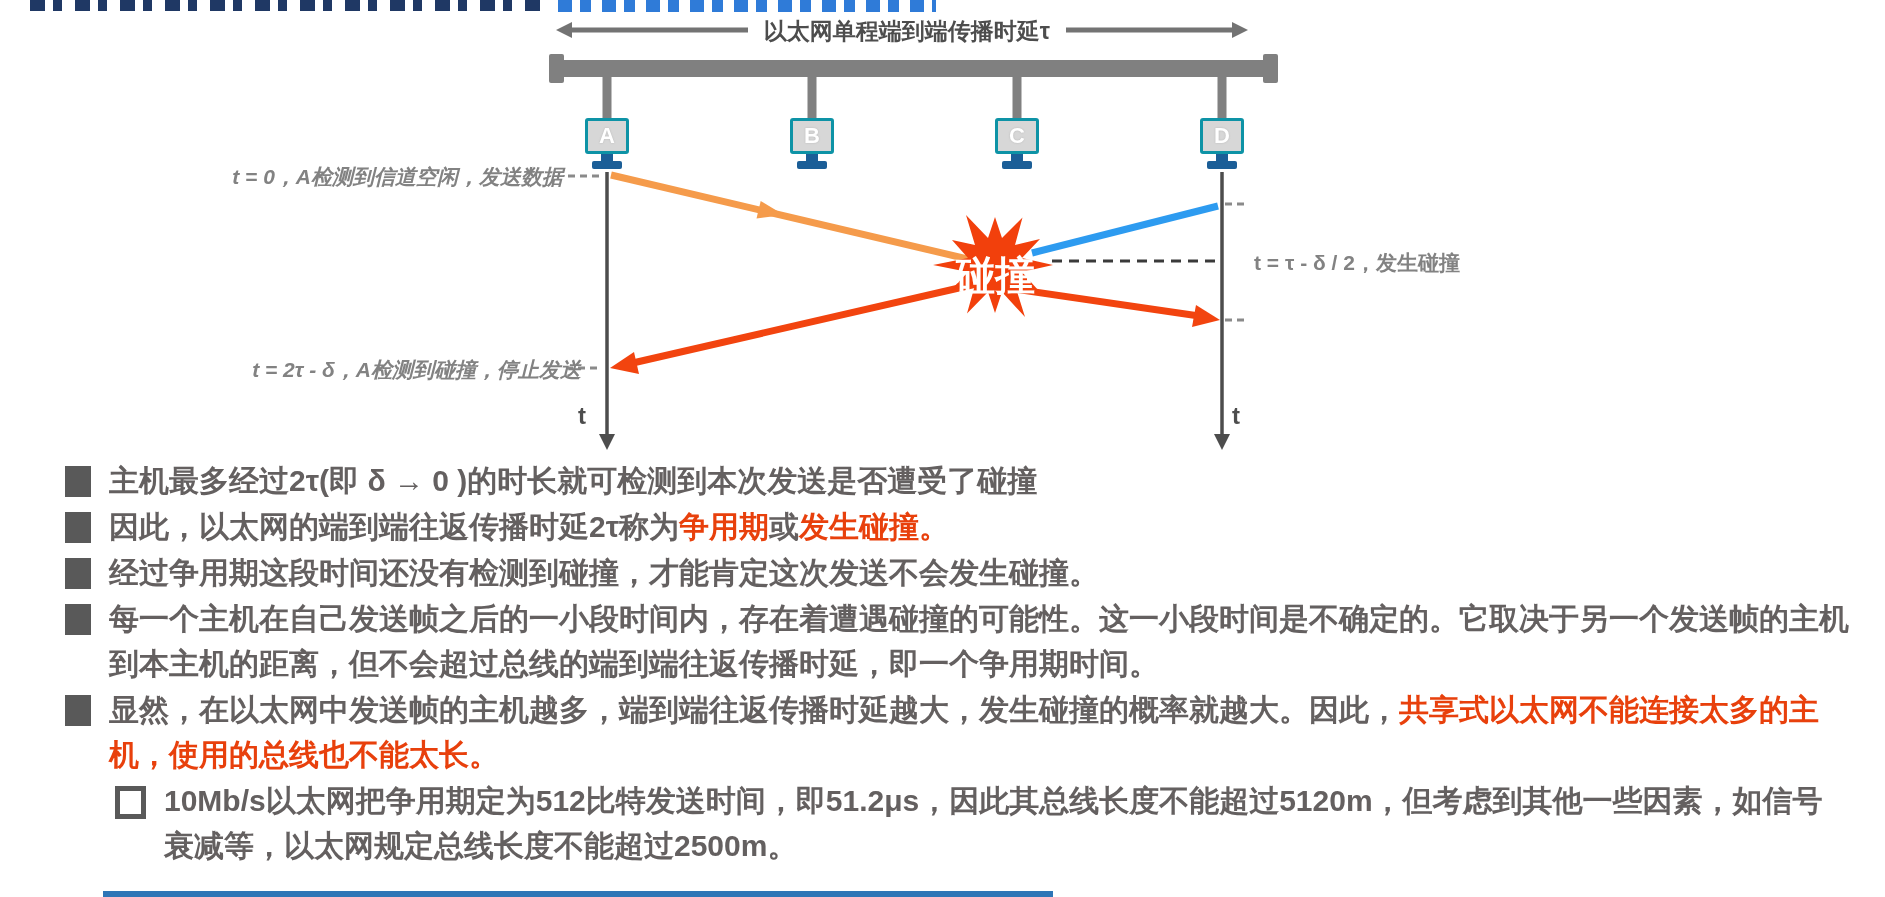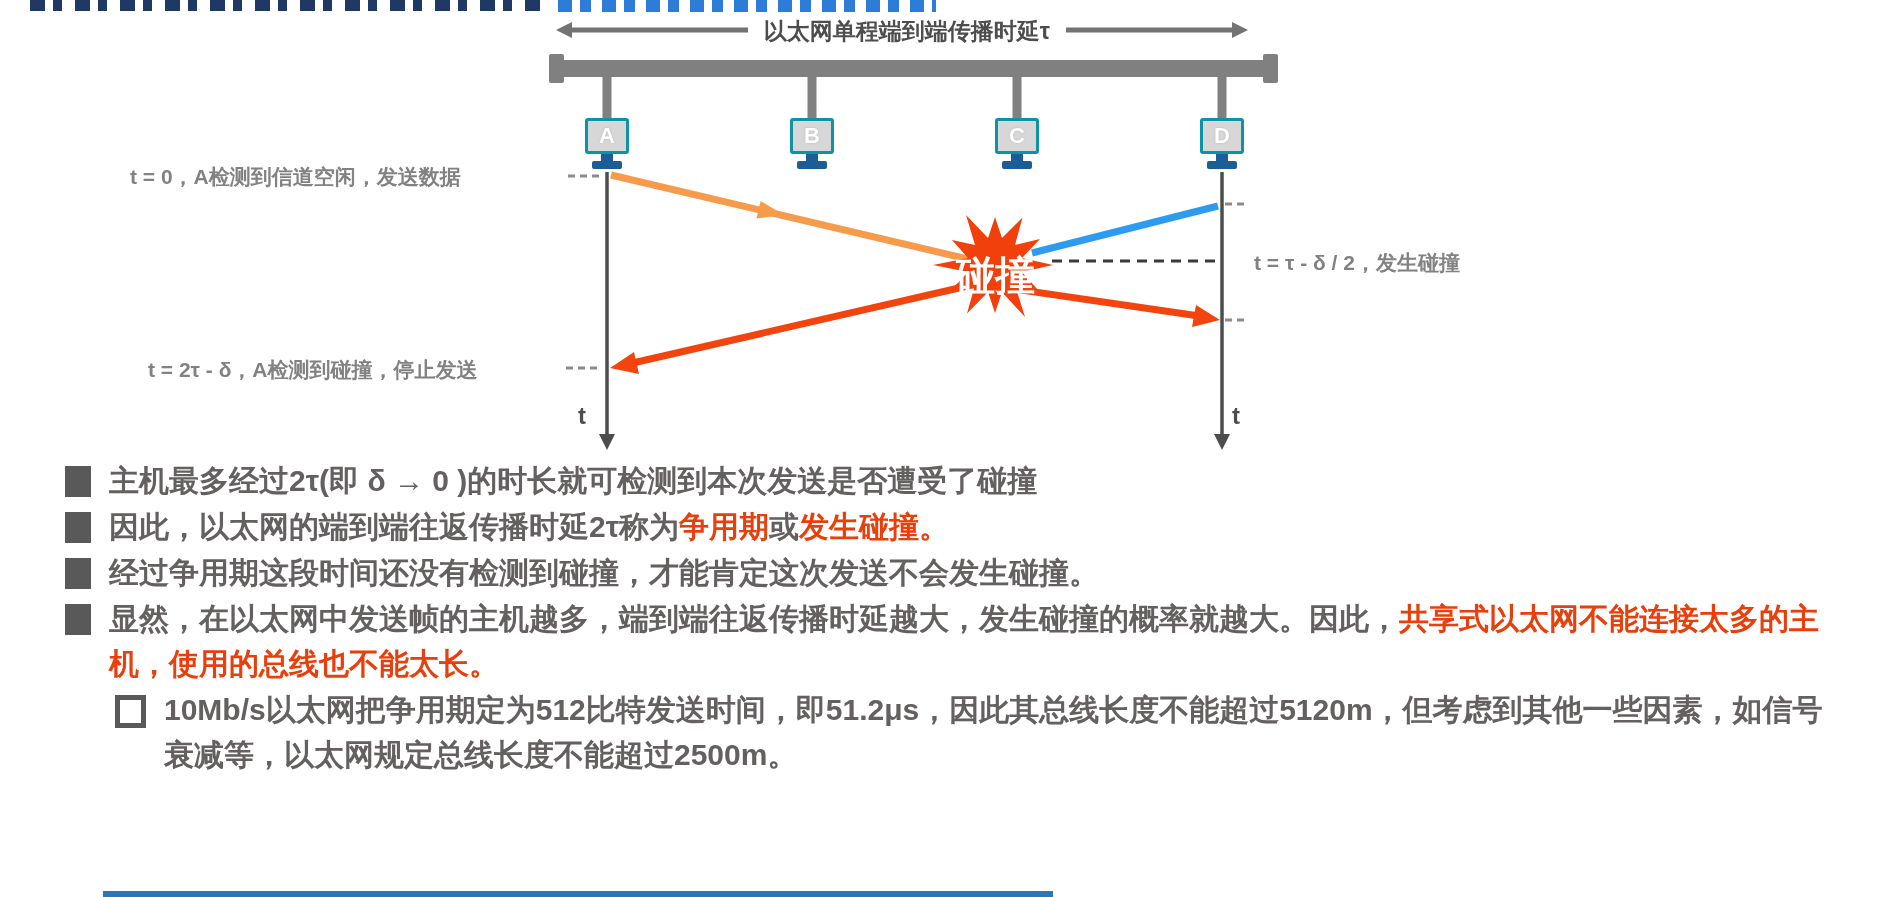--- a/index.html
+++ b/index.html
@@ -17,21 +17,21 @@
   .arrow-label{position:absolute;left:752px;top:16px;width:310px;text-align:center;
     font-size:23px;font-weight:700;color:#4d4d4d;}
 
   .monitor{position:absolute;width:38px;height:30px;background:#d7d7d7;border:3px solid #0E93A6;border-radius:3px;
     display:flex;align-items:center;justify-content:center;}
   .monitor .letter{color:#ffffff;font-weight:700;font-size:22px;line-height:1;text-shadow:0 0 2px #b5b5b5;}
   .mon-neck{position:absolute;width:12px;height:8px;background:#1B5E97;}
   .mon-base{position:absolute;width:30px;height:8px;background:#1B5E97;border-radius:2px;}
 
   .anno{position:absolute;font-size:21px;font-weight:700;color:#828282;white-space:nowrap;}
-  .anno-left{}
+  .anno-left{text-align:right;font-style:italic;}
   .t-label{position:absolute;font-size:24px;font-weight:700;color:#4d4d4d;}
   .collision-label{position:absolute;left:945px;top:248px;width:100px;text-align:center;
     font-size:40px;font-weight:700;color:#ffffff;}
 
   
   .bullets{position:absolute;left:40px;top:458px;width:1812px;}
   .brow{display:flex;align-items:flex-start;margin-bottom:1px;padding-left:25px;}
   .brow .sq{flex:0 0 26px;width:26px;height:31px;background:#595959;margin:8px 18px 0 0;}
   .brow .sq.hollow{background:#ffffff;border:5px solid #595959;width:21px;height:23px;flex-basis:21px;}
   .brow.sub{margin-left:50px;}
@@ -149,20 +149,24 @@
       <div class="btxt">
         <span>因此，以太网的端到端往返传播时延2τ称为</span><span class="red">争用期</span><span>或</span><span class="red">发生碰撞</span><span class="red">。</span>
       </div>
     </div>
 
     <div class="brow">
       <span class="sq"></span>
       <div class="btxt"><span>经过争用期这段时间还没有检测到碰撞，才能肯定这次发送不会发生碰撞。</span></div>
     </div>
 
+    <div class="brow">
+      <span class="sq"></span>
+      <div class="btxt" style="width:1740px;"><span>每一个主机在自己发送帧之后的一小段时间内，存在着遭遇碰撞的可能性。这一小段时间是不确定的。它取决于另一个发送帧的主机到本主机的距离，但不会超过总线的端到端往返传播时延，即一个争用期时间。</span></div>
+    </div>
 
     <div class="brow">
       <span class="sq"></span>
       <div class="btxt" style="width:1740px;">
         <span>显然，在以太网中发送帧的主机越多，端到端往返传播时延越大，发生碰撞的概率就越大。因此，</span><span class="red">共享式以太网不能连接太多的主机，使用的总线也不能太长。</span>
       </div>
     </div>
 
     <div class="brow sub">
       <span class="sq hollow"></span>

